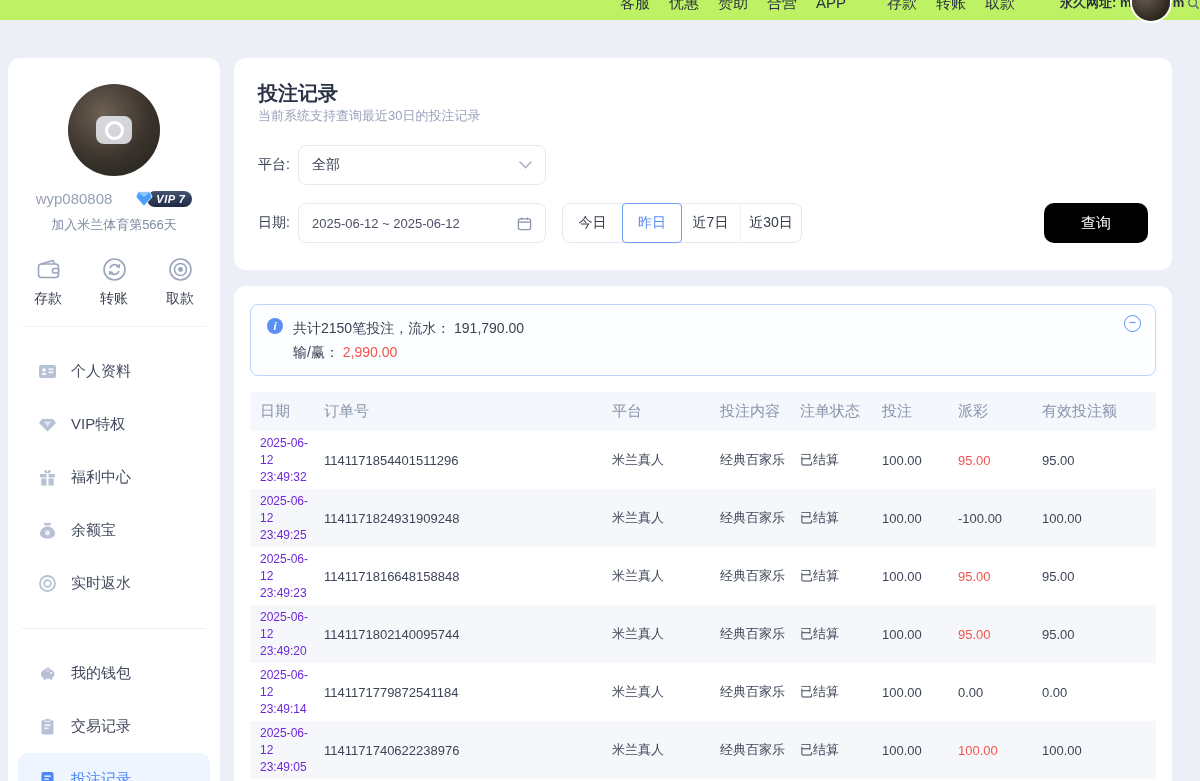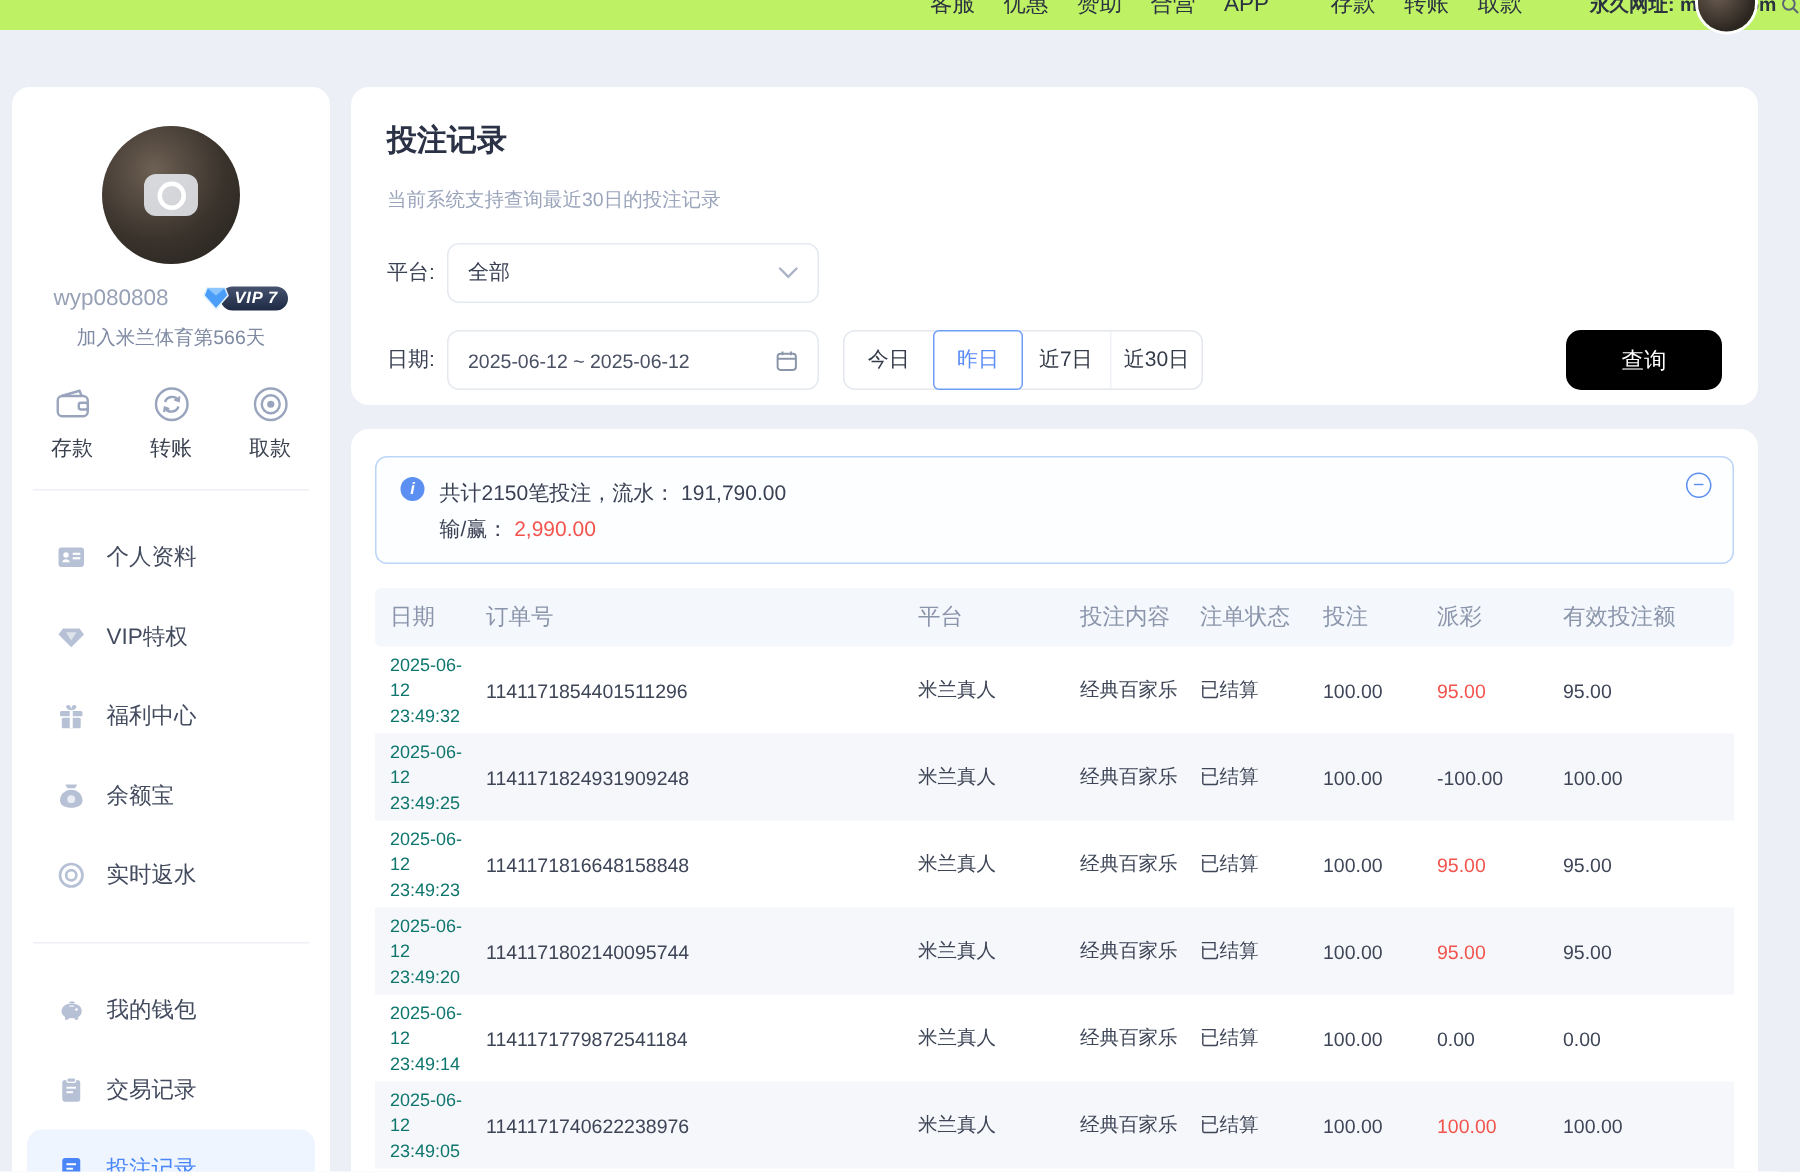--- a/index.html
+++ b/index.html
@@ -42,21 +42,21 @@
   .menu{padding:0 10px;}
   .menu-item{height:53px;display:flex;align-items:center;gap:14px;padding-left:20px;
     border-radius:10px;font-size:15px;color:#434b5e;cursor:pointer;}
   .menu-item .mi{color:#b7c1d5;display:flex;}
   .menu-item.active{background:#eef5ff;color:#4a86f7;}
   .menu-item.active .mi{color:#4a86f7;}
   
   .main{width:938px;display:flex;flex-direction:column;gap:16px;}
   .filter-card{height:212px;padding:18px 24px;}
   .page-title{font-size:20px;font-weight:bold;color:#2b3245;margin:4px 0 0;}
-  .page-sub{font-size:13px;color:#9aa4bb;margin-top:17px;}
+  .page-sub{font-size:13px;color:#9aa4bb;}
   .frow{display:flex;align-items:center;margin-top:18px;}
   .frow.first{margin-top:20px;}
   .flabel{font-size:14px;color:#3b4254;width:40px;flex:none;}
   .select-box,.date-box{width:248px;height:40px;border:1px solid #e5e9f0;border-radius:8px;
     box-sizing:border-box;display:flex;align-items:center;justify-content:space-between;
     padding:0 13px;font-size:14px;color:#3a4154;background:#fff;cursor:pointer;}
   .date-box{font-size:13px;color:#4a5163;}
   .qgroup{display:flex;margin-left:16px;border:1px solid #e4e8ee;border-radius:8px;height:40px;box-sizing:border-box;}
   .qbtn{width:60px;display:flex;align-items:center;justify-content:center;font-size:14px;
     color:#333a48;cursor:pointer;border-right:1px solid #eef1f5;box-sizing:border-box;}
@@ -78,21 +78,21 @@
     border:1.5px solid #5b8ff2;color:#5b8ff2;display:flex;align-items:center;justify-content:center;
     font-size:13px;line-height:1;cursor:pointer;box-sizing:border-box;padding-bottom:2px;}
   table{width:100%;border-collapse:collapse;table-layout:fixed;}
   thead th{background:#f4f7fb;color:#8a95ac;font-weight:normal;font-size:15px;text-align:left;
     padding:10px 6px;}
   thead th:first-child{padding-left:10px;border-radius:4px 0 0 4px;}
   thead th:last-child{border-radius:0 4px 4px 0;}
   tbody td{font-size:13px;color:#3d4557;padding:0 6px;height:58px;}
   tbody td:first-child{padding-left:10px;}
   tbody tr:nth-child(even){background:#f6f7fa;}
-  .dt{font-size:12px;color:#0f766e;line-height:17px;}
+  .dt{font-size:12px;color:#6d28d9;line-height:17px;}
   .num{font-size:13px;}
 </style>
 </head>
 <body>
 
 <div class="topbar">
   <div class="topnav">
     <span>客服</span>
     <span>优惠</span>
     <span>赞助</span>

